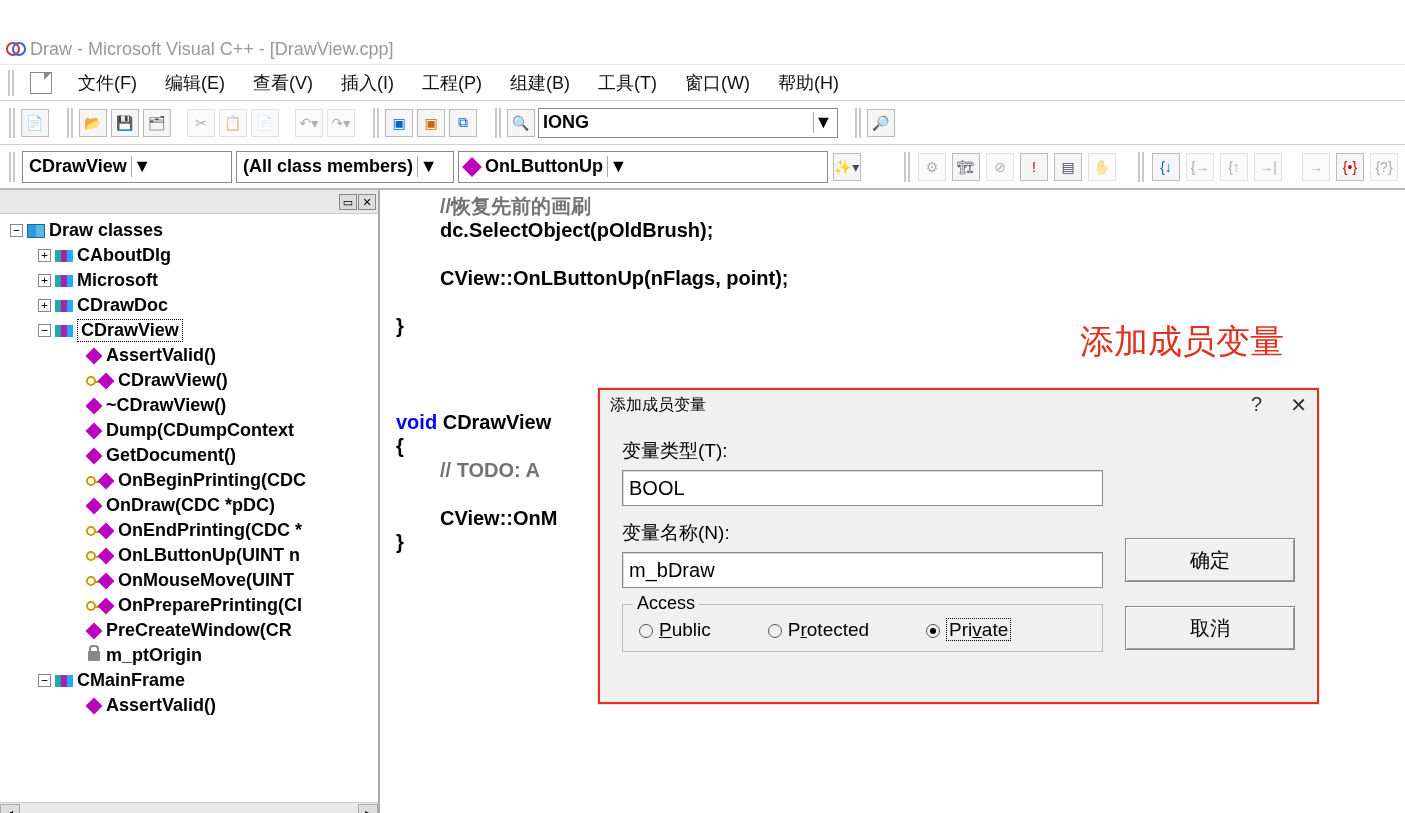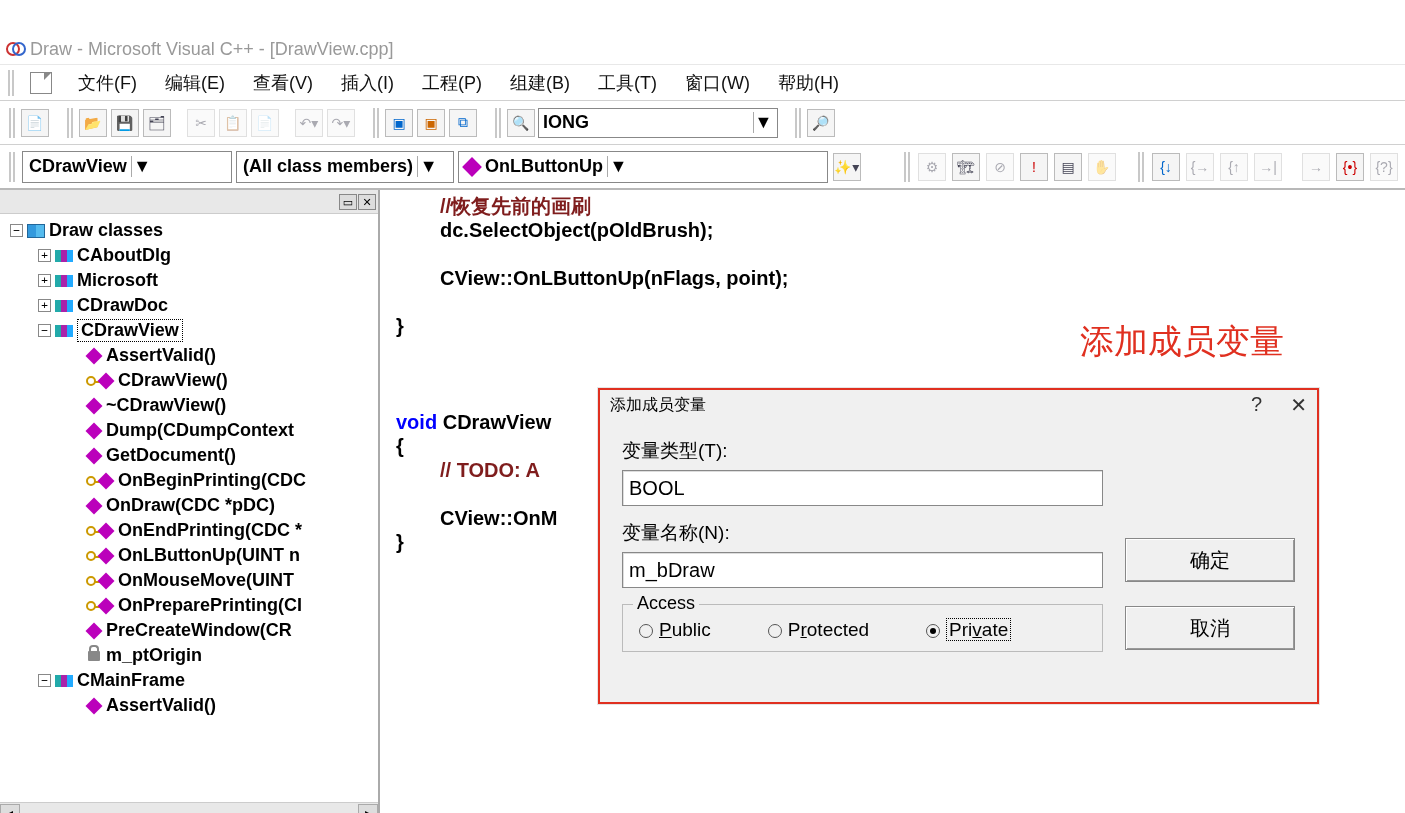--- a/index.html
+++ b/index.html
@@ -47,21 +47,21 @@
 .key-icon::after{content:"";position:absolute;width:8px;height:2px;background:#c90;right:-8px;top:3px;}
 .lock-icon{width:12px;height:10px;background:#888;margin:0 6px 0 2px;position:relative;border-radius:1px;}
 .lock-icon::before{content:"";position:absolute;width:6px;height:5px;border:2px solid #888;border-bottom:none;border-radius:4px 4px 0 0;top:-6px;left:1px;}
 .book-icon{width:18px;height:14px;background:linear-gradient(90deg,#39d 50%,#5be 50%);margin-right:4px;border:1px solid #269;}
 .sel { border:1px dotted #000; padding:0 3px; background:#fff;}
 .tree-scroll { height:20px; background:#e8e8e8; border-top:1px solid #ccc; display:flex; align-items:center;}
 .tree-scroll .ar{width:20px;height:18px;border:1px solid #aaa;background:#ddd;text-align:center;font-size:12px;line-height:16px;}
 .tree-scroll .track{flex:1;background:#eee;}
 
 .editor { flex:1; padding:4px 10px 4px 60px; font-family:"Courier New",monospace; font-size:20px; font-weight:bold; line-height:24px; position:relative;}
-.kw-green{color:#7f1d1d;}
+.kw-green{color:#737373;}
 .kw-blue{color:#00f;}
 .annotation { position:absolute; color:#e03020; font-size:34px; font-family:"Microsoft YaHei"; font-weight:normal; left:700px; top:140px;}
 
 .dialog { position:absolute; left:598px; top:388px; width:721px; height:316px; background:#f0f0f0; border:2px solid #e03020; box-shadow:0 0 0 1px rgba(0,0,0,.1);}
 .dlg-title { height:30px; display:flex; align-items:center; padding:0 10px; font-size:16px;}
 .dlg-title .ctl { margin-left:auto; font-size:20px; display:flex; gap:28px; color:#333;}
 .dlg-body { padding:18px 22px; display:flex; gap:22px;}
 .dlg-left { flex:1; }
 .dlg-right { width:170px; padding-top:100px; display:flex; flex-direction:column; gap:24px;}
 .fld-label { font-size:19px; margin-bottom:6px;}
@@ -141,21 +141,21 @@
       <span class="ico" style="color:#c60">▣</span>
     </span>
   <span class="tbtn">
       <span class="ico" style="color:#06c">⧉</span>
     </span>
   <span class="sep"></span>
   <span class="grip2"></span>
   <span class="tbtn">
       <span class="ico" style="color:#c90">🔍</span>
     </span>
-  <div class="dropdown" style="width:240px">
+  <div class="dropdown" style="width:300px">
     <span>IONG</span>
     <span class="arrow">▼</span>
   </div>
   <span class="sep"></span>
   <span class="grip2"></span>
   <span class="tbtn">
       <span class="ico" style="color:#c90">🔎</span>
     </span>
 </div>
 

